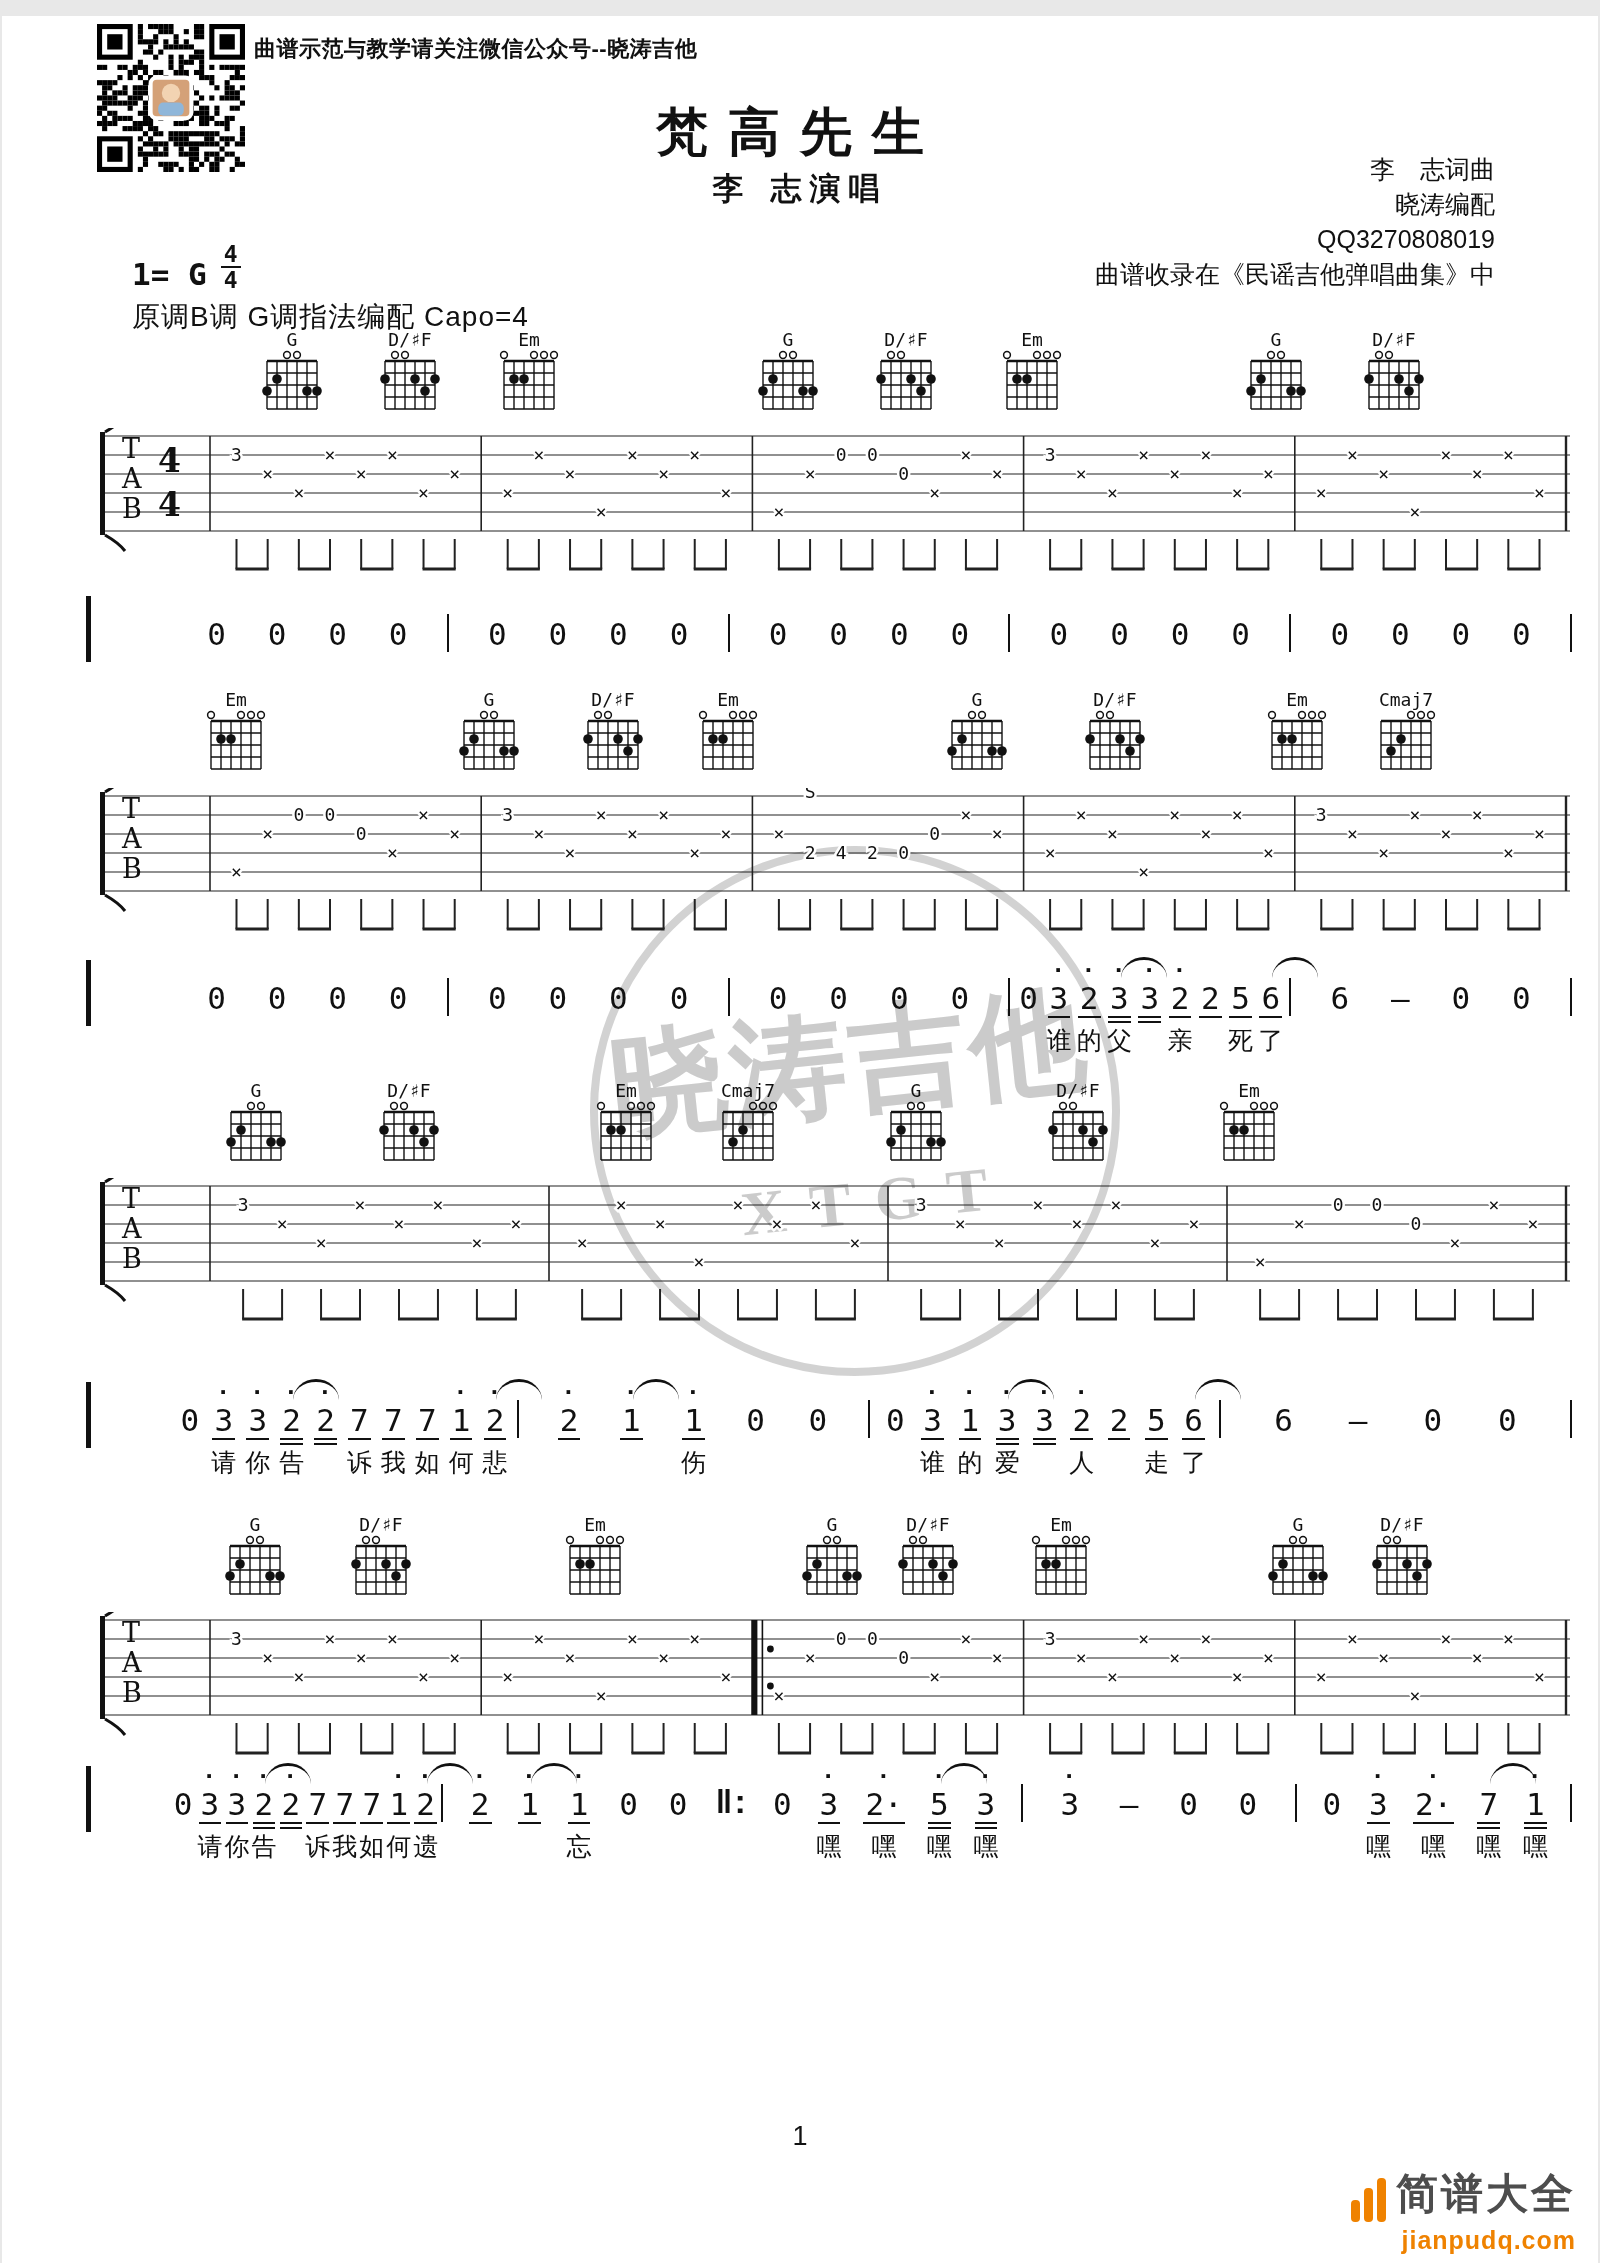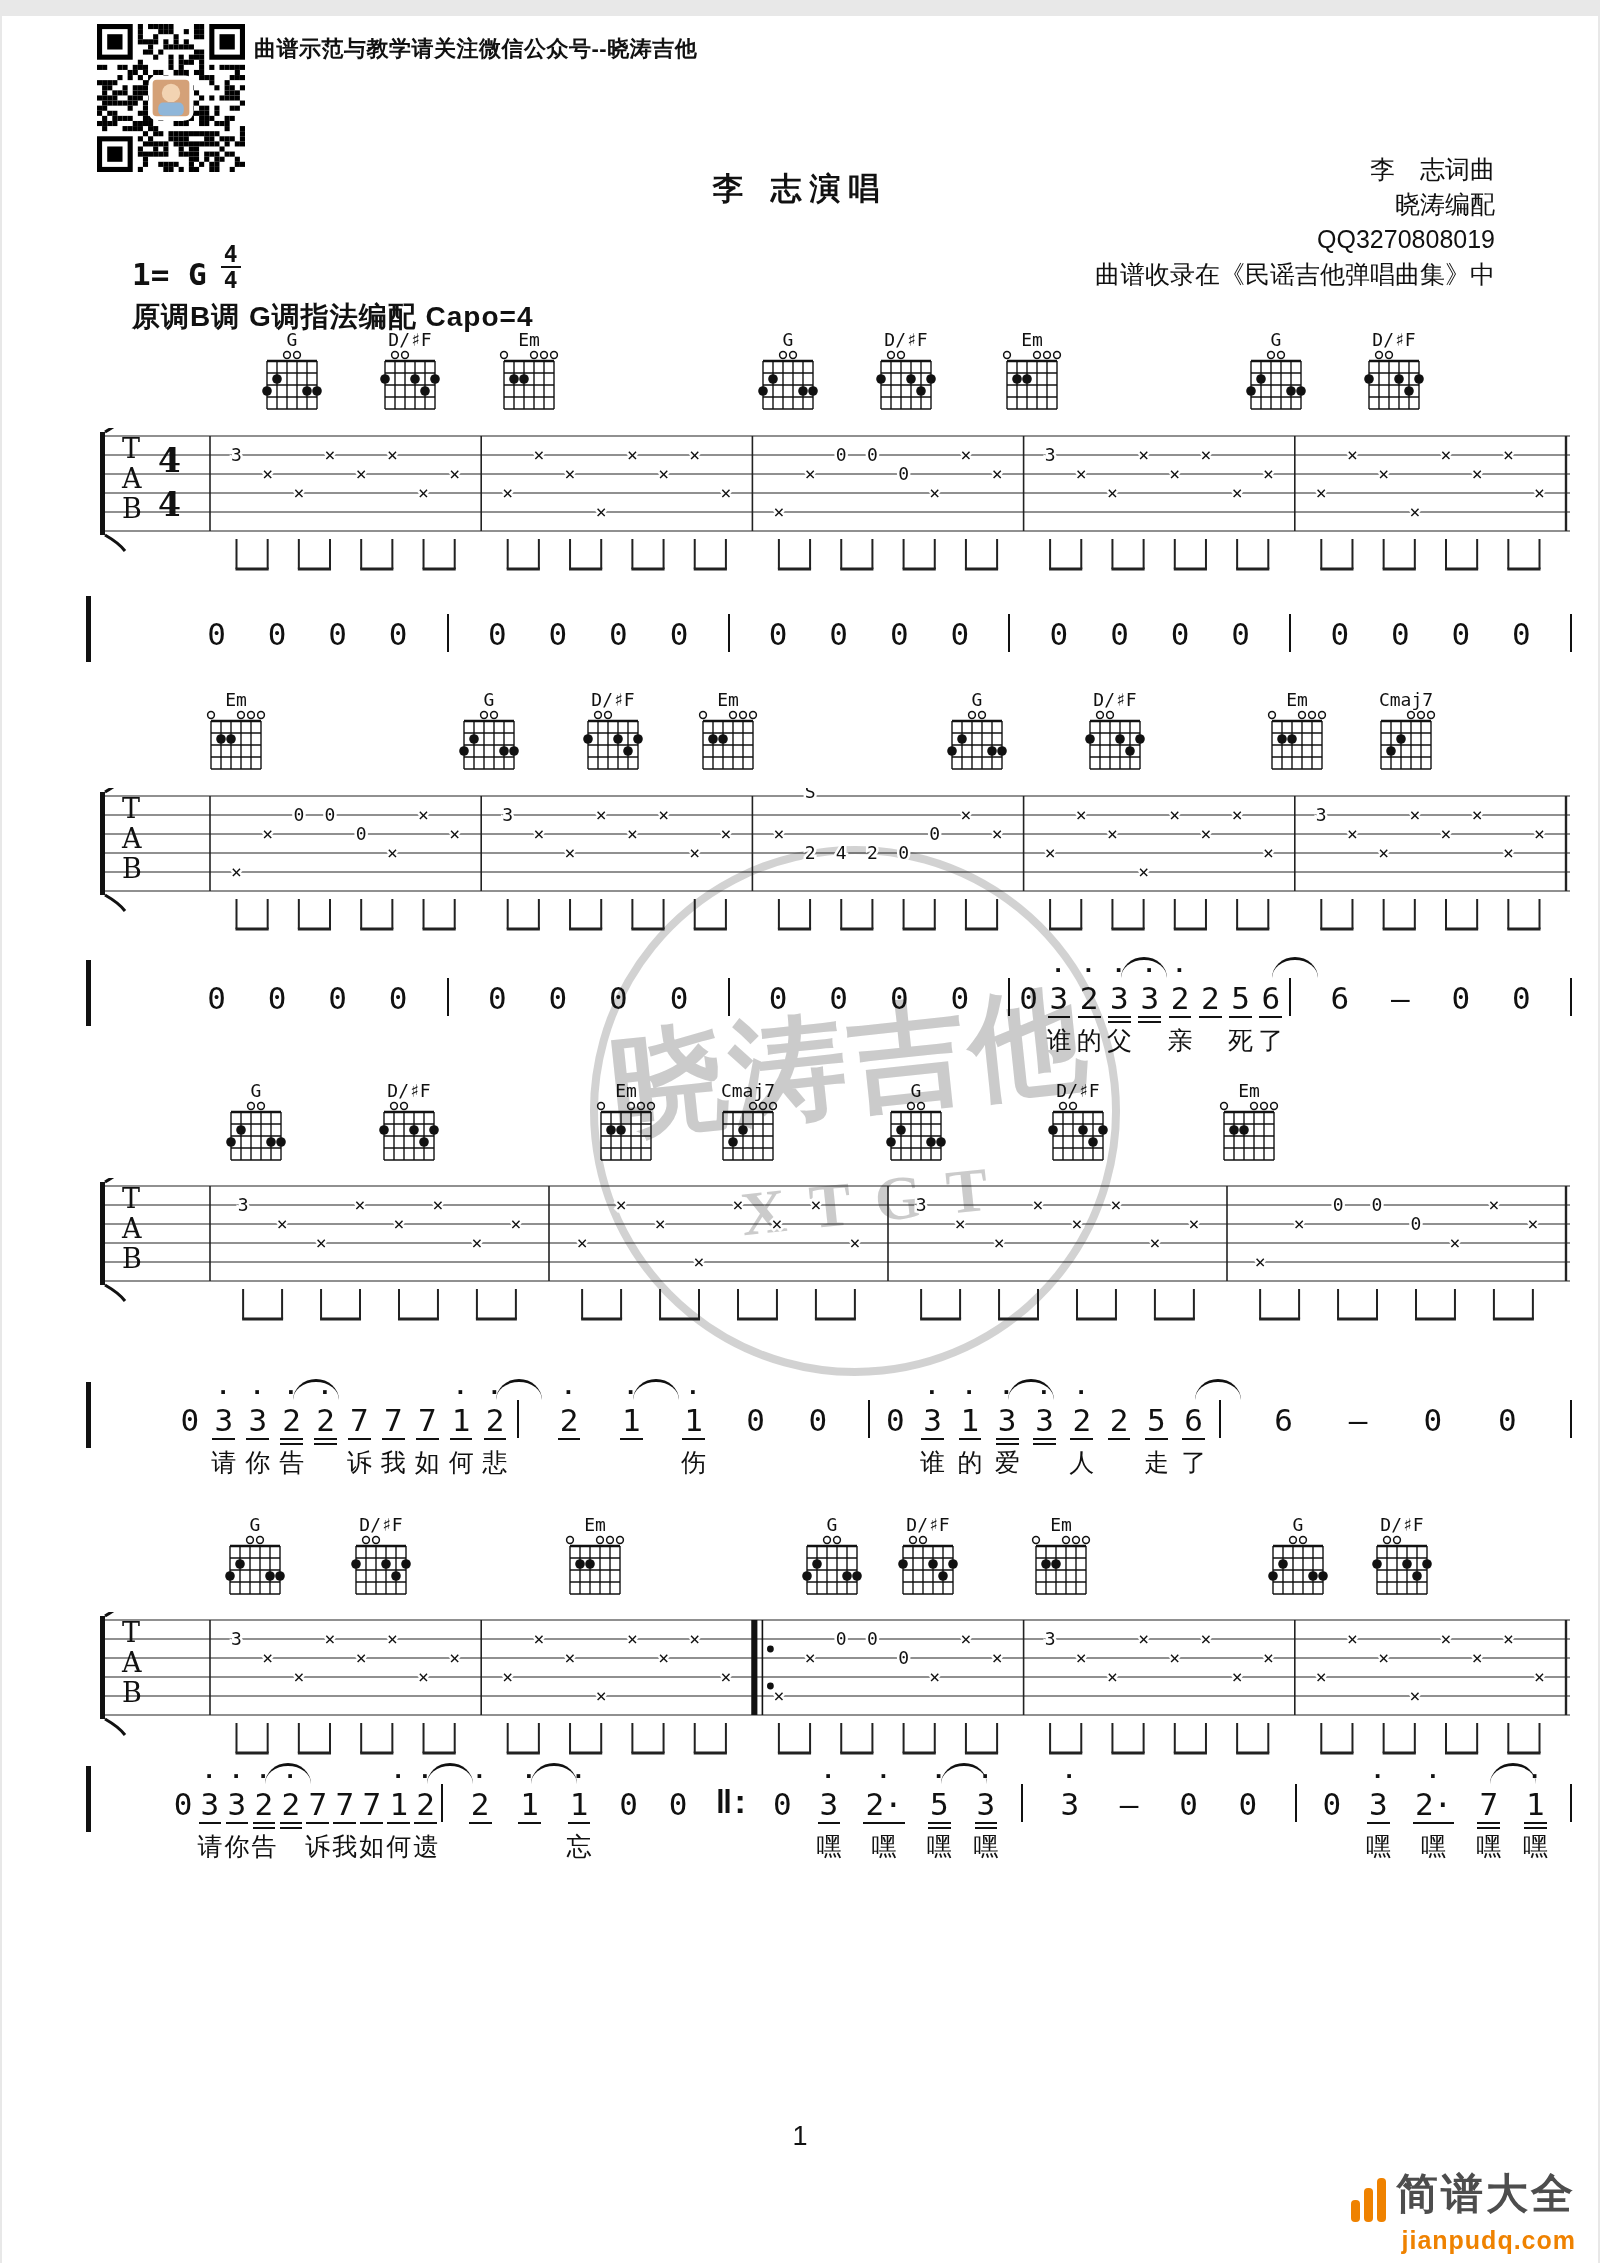--- a/index.html
+++ b/index.html
@@ -10,21 +10,21 @@
   .qr-caption{position:absolute;left:252px;top:18px;font-size:22px;font-weight:600;letter-spacing:.5px}
   .title{position:absolute;left:0;right:0;top:82px;text-align:center;
          font-family:"DejaVu Serif",serif;font-size:52px;font-weight:bold;letter-spacing:20px}
   .subtitle{position:absolute;left:0;right:0;top:152px;text-align:center;
          font-family:"DejaVu Serif",serif;font-size:31px;font-weight:bold;letter-spacing:8px}
   .credits{position:absolute;right:103px;top:136px;text-align:right;font-size:25px;line-height:35px}
   .keyline{position:absolute;left:130px;top:226px;font-size:31px;font-weight:bold;
            font-family:"DejaVu Sans Mono",monospace;display:flex;align-items:flex-end;gap:14px}
   .frac{display:inline-flex;flex-direction:column;align-items:center;font-size:23px;line-height:24px;font-weight:bold}
   .frac .top{border-bottom:2px solid #111;padding:0 3px}
-  .tuning{position:absolute;left:130px;top:282px;font-size:28px;font-weight:bold;letter-spacing:1px}
+  .tuning{position:absolute;left:130px;top:282px;font-size:28px;font-weight:normal;letter-spacing:1px}
   
   .watermark{position:absolute;left:588px;top:830px;width:514px;height:514px;
              border:8px solid rgba(165,165,165,.5);border-radius:50%;transform:rotate(-6deg);
              display:flex;flex-direction:column;align-items:center;justify-content:center;gap:26px;
              color:rgba(160,160,160,.55);z-index:0}
   .wm-text{font-family:"DejaVu Serif",serif;font-size:116px;font-weight:bold;letter-spacing:4px;white-space:nowrap}
   .wm-sub{font-family:"Liberation Serif",serif;font-size:62px;font-weight:bold;letter-spacing:24px;text-indent:24px}
   
   .system{position:absolute;left:90px;width:1480px;z-index:1}
   .chordrow{position:absolute;left:0;top:0;width:100%;height:92px}
@@ -392,20 +392,21 @@
         <rect x="1" y="23" width="5" height="5" fill="#fff"></rect>
         <rect x="2" y="24" width="3" height="3" fill="#000"></rect>
         <g>
           <rect x="10.5" y="10.5" width="8" height="8" rx="1.2" fill="#d4a178" stroke="#fff" stroke-width="0.8"></rect>
           <circle cx="14.5" cy="13.5" r="1.8" fill="#f2d3b2"></circle>
           <rect x="12" y="15.4" width="5" height="2.6" rx="1" fill="#8fb6d9"></rect>
         </g>
       </svg></div>
   <div class="qr-caption">曲谱示范与教学请关注微信公众号--晓涛吉他</div>
 
+  <div class="title">梵高先生</div>
   <div class="subtitle">李 志演唱</div>
 
   <div class="credits">
     <div>李　志词曲</div>
     <div>晓涛编配</div>
     <div>QQ3270808019</div>
     <div>曲谱收录在《民谣吉他弹唱曲集》中</div>
   </div>
 
   <div class="keyline">

